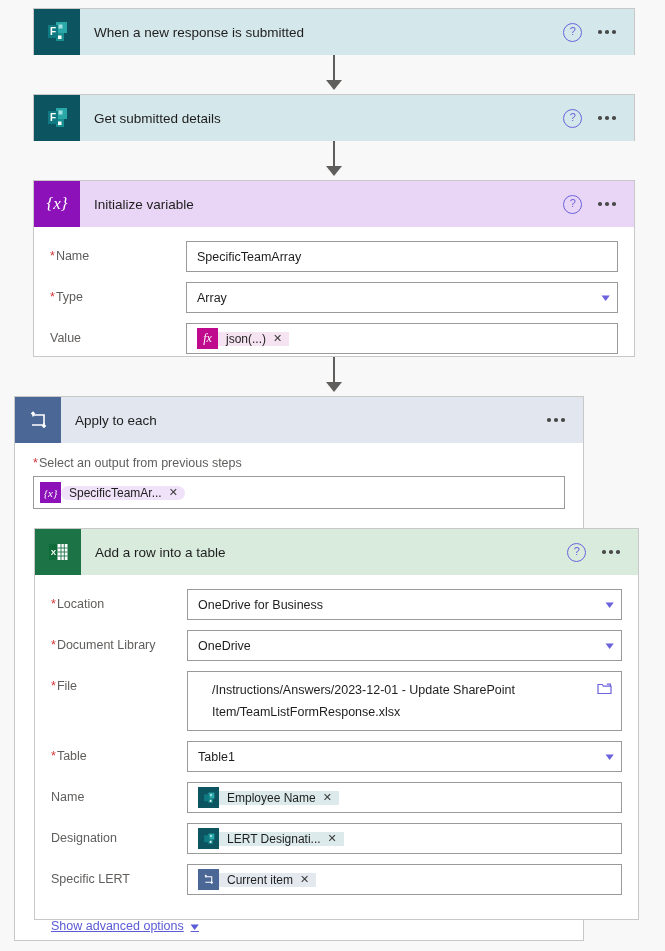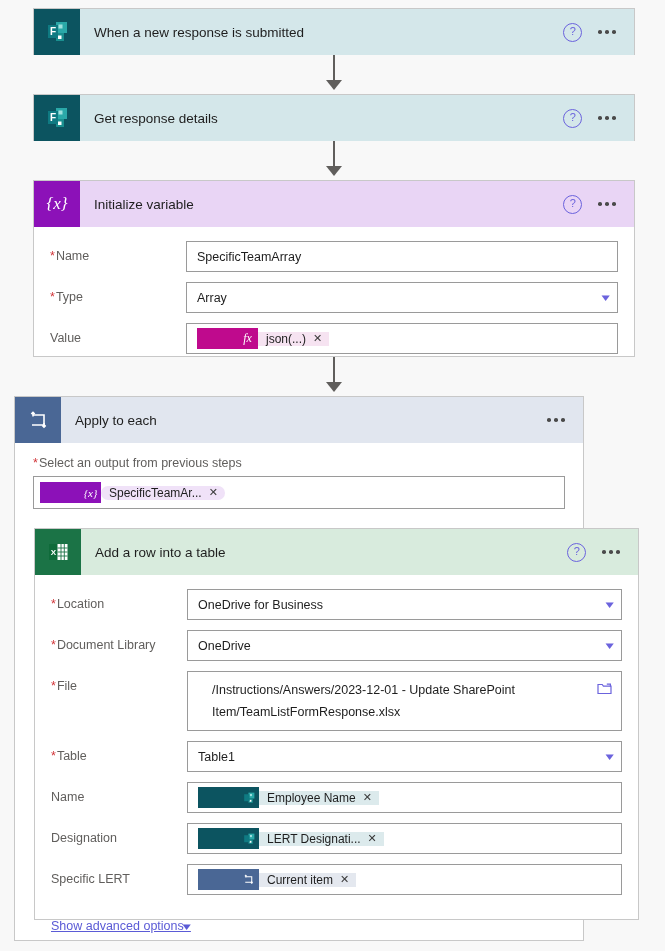--- a/index.html
+++ b/index.html
@@ -154,21 +154,20 @@
     font-size: 12px;
     max-width: 100%;
   }
   .token-icon {
     width: 21px;
     height: 21px;
     flex: 0 0 21px;
     display: flex;
     align-items: center;
     justify-content: center;
-    padding-left: 40px;
   }
   .token-body {
     padding: 0 7px 0 8px;
     display: flex;
     align-items: center;
     gap: 7px;
     white-space: nowrap;
     overflow: hidden;
     color: #1e1e1e;
   }
@@ -223,21 +222,21 @@
     align-items: center;
     padding: 0 6px;
     background: #fff;
   }
 
   .adv-link {
     color: #5b5bd6;
     font-size: 12.5px;
     display: inline-flex;
     align-items: center;
-    gap: 0;
+    gap: 8px;
     margin-top: 14px;
   }
   .adv-chev { color: #5b5bd6; font-size: 11px; transform: scaleX(1.5); }
 </style>
 </head>
 <body>
 
 <div id="page">
 
   <div class="card" style="left:33px; top:8px; width:602px; height:47px;">
@@ -270,21 +269,21 @@
       <div class="icon-tile tile-forms">
         <svg width="26" height="26" viewBox="0 0 26 26">
           <rect x="12" y="3" width="11" height="11" fill="#2aa8a8"></rect>
           <rect x="14.5" y="5.5" width="4" height="4" fill="#9fe0de"></rect>
           <rect x="12" y="14" width="8" height="8" fill="#1a8f8f"></rect>
           <rect x="14" y="16.5" width="3.5" height="3.5" fill="#ffffff"></rect>
           <rect x="4" y="6" width="10" height="13" fill="#0f7a82"></rect>
           <text x="9" y="16" font-family="Liberation Sans, sans-serif" font-size="10" font-weight="bold" fill="#ffffff" text-anchor="middle">F</text>
         </svg>
       </div>
-      <div class="card-title">Get response details</div>
+      <div class="card-title">Get submitted details</div>
       <div class="help-icon">?</div>
       <div class="ellipsis">
           <i></i>
           <i></i>
           <i></i>
         </div>
     </div>
   </div>
 
   <div class="connector" style="left:333px; top:141px; height:28px;"></div>

